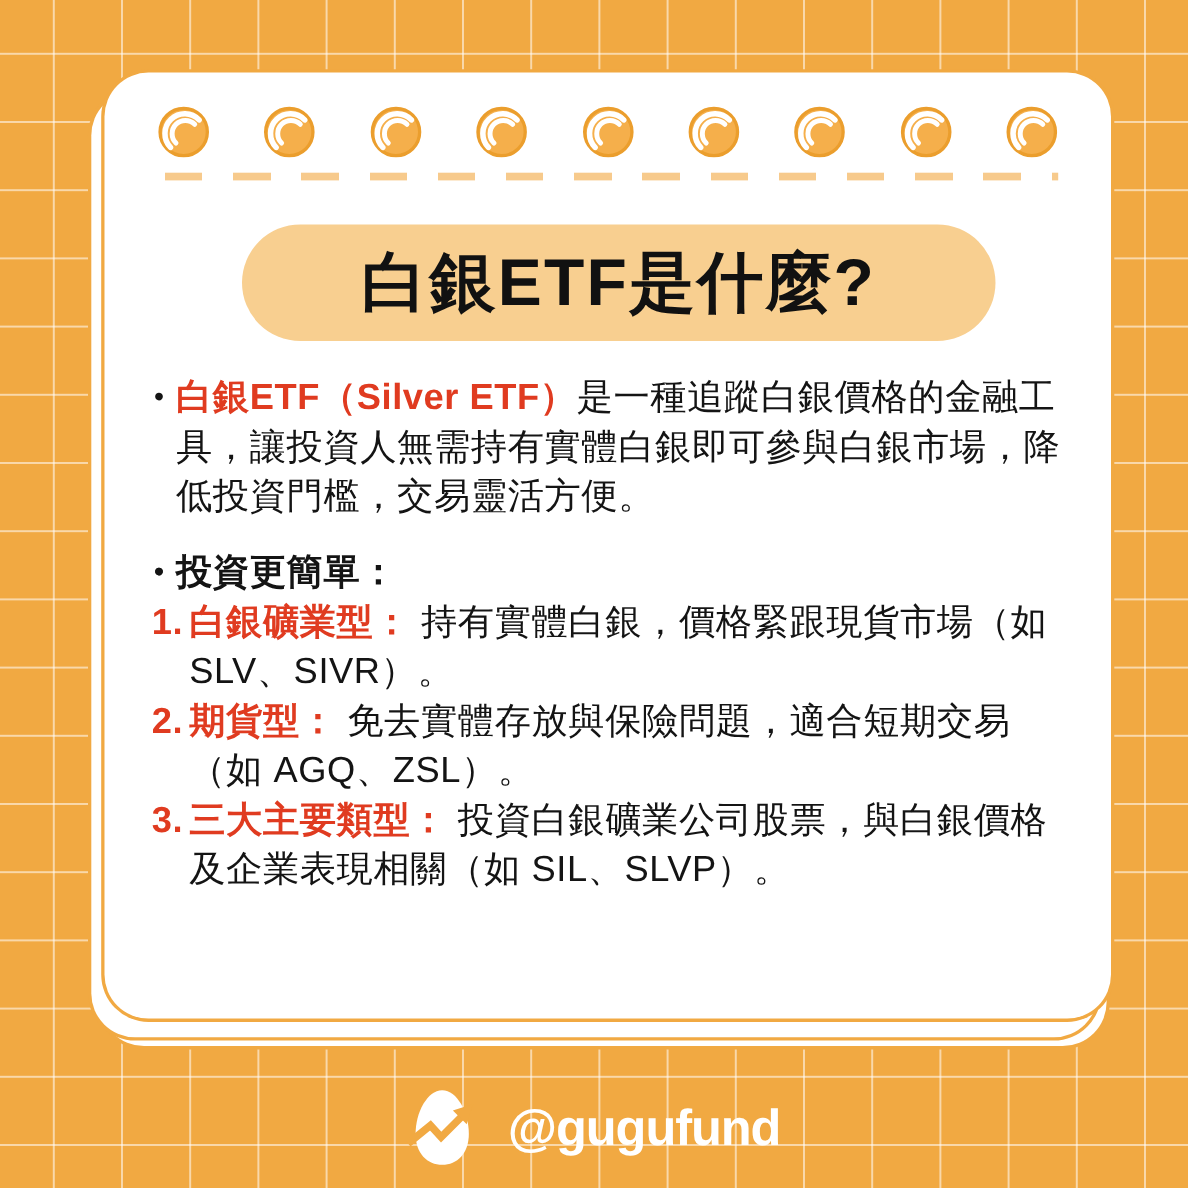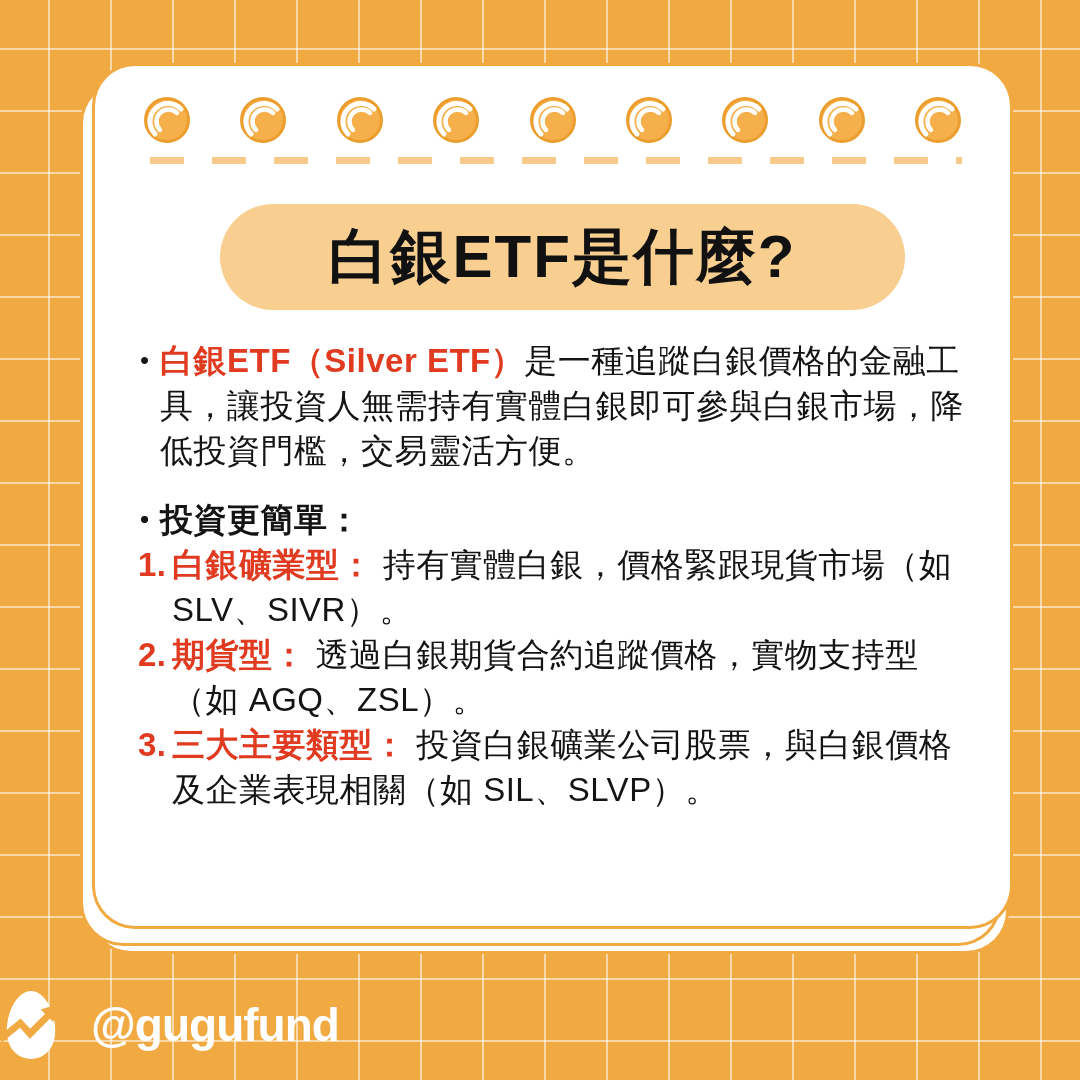--- a/index.html
+++ b/index.html
@@ -53,21 +53,21 @@
   .para { position:relative; padding-left:22px; }
   .para .dot { position:absolute; left:2px; top:0; font-size:26px; color:#141414; }
   .gap-after { margin-bottom:24px; }
   .num-item { position:relative; padding-left:34px; }
   .num-item .num { position:absolute; left:0; top:0; color:var(--red); font-weight:700; }
   .red-lead { color:var(--red); font-weight:700; }
   .bold { font-weight:700; }
 
   .footer {
     position:absolute; left:0; top:983px; width:1080px; height:84px;
-    display:flex; align-items:center; justify-content:flex-start; gap:29px;
+    display:flex; align-items:center; justify-content:center; gap:29px;
   }
   .egg-logo { width:62px; height:76px; overflow:visible; }
   .handle {
     color:#fff; font-size:46px; font-weight:800; letter-spacing:-1px;
   }
 </style>
 </head>
 <body>
 
 <div class="sheet sheet-back"></div>
@@ -153,21 +153,21 @@
       <span class="bold">投資更簡單：</span>
     </div>
 
     <div class="num-item">
       <span class="num">1.</span>
       <span class="red-lead">白銀礦業型：</span><span> 持有實體白銀，價格緊跟現貨市場（如 SLV、SIVR）。</span>
     </div>
 
     <div class="num-item">
       <span class="num">2.</span>
-      <span class="red-lead">期貨型：</span><span> 透過白銀期貨合約追蹤價格，實物支持型（如 AGQ、ZSL）。</span>
+      <span class="red-lead">期貨型：</span><span> 免去實體存放與保險問題，適合短期交易（如 AGQ、ZSL）。</span>
     </div>
 
     <div class="num-item">
       <span class="num">3.</span>
       <span class="red-lead">三大主要類型：</span><span> 投資白銀礦業公司股票，與白銀價格及企業表現相關（如 SIL、SLVP）。</span>
     </div>
 
   </div>
 </div>
 

